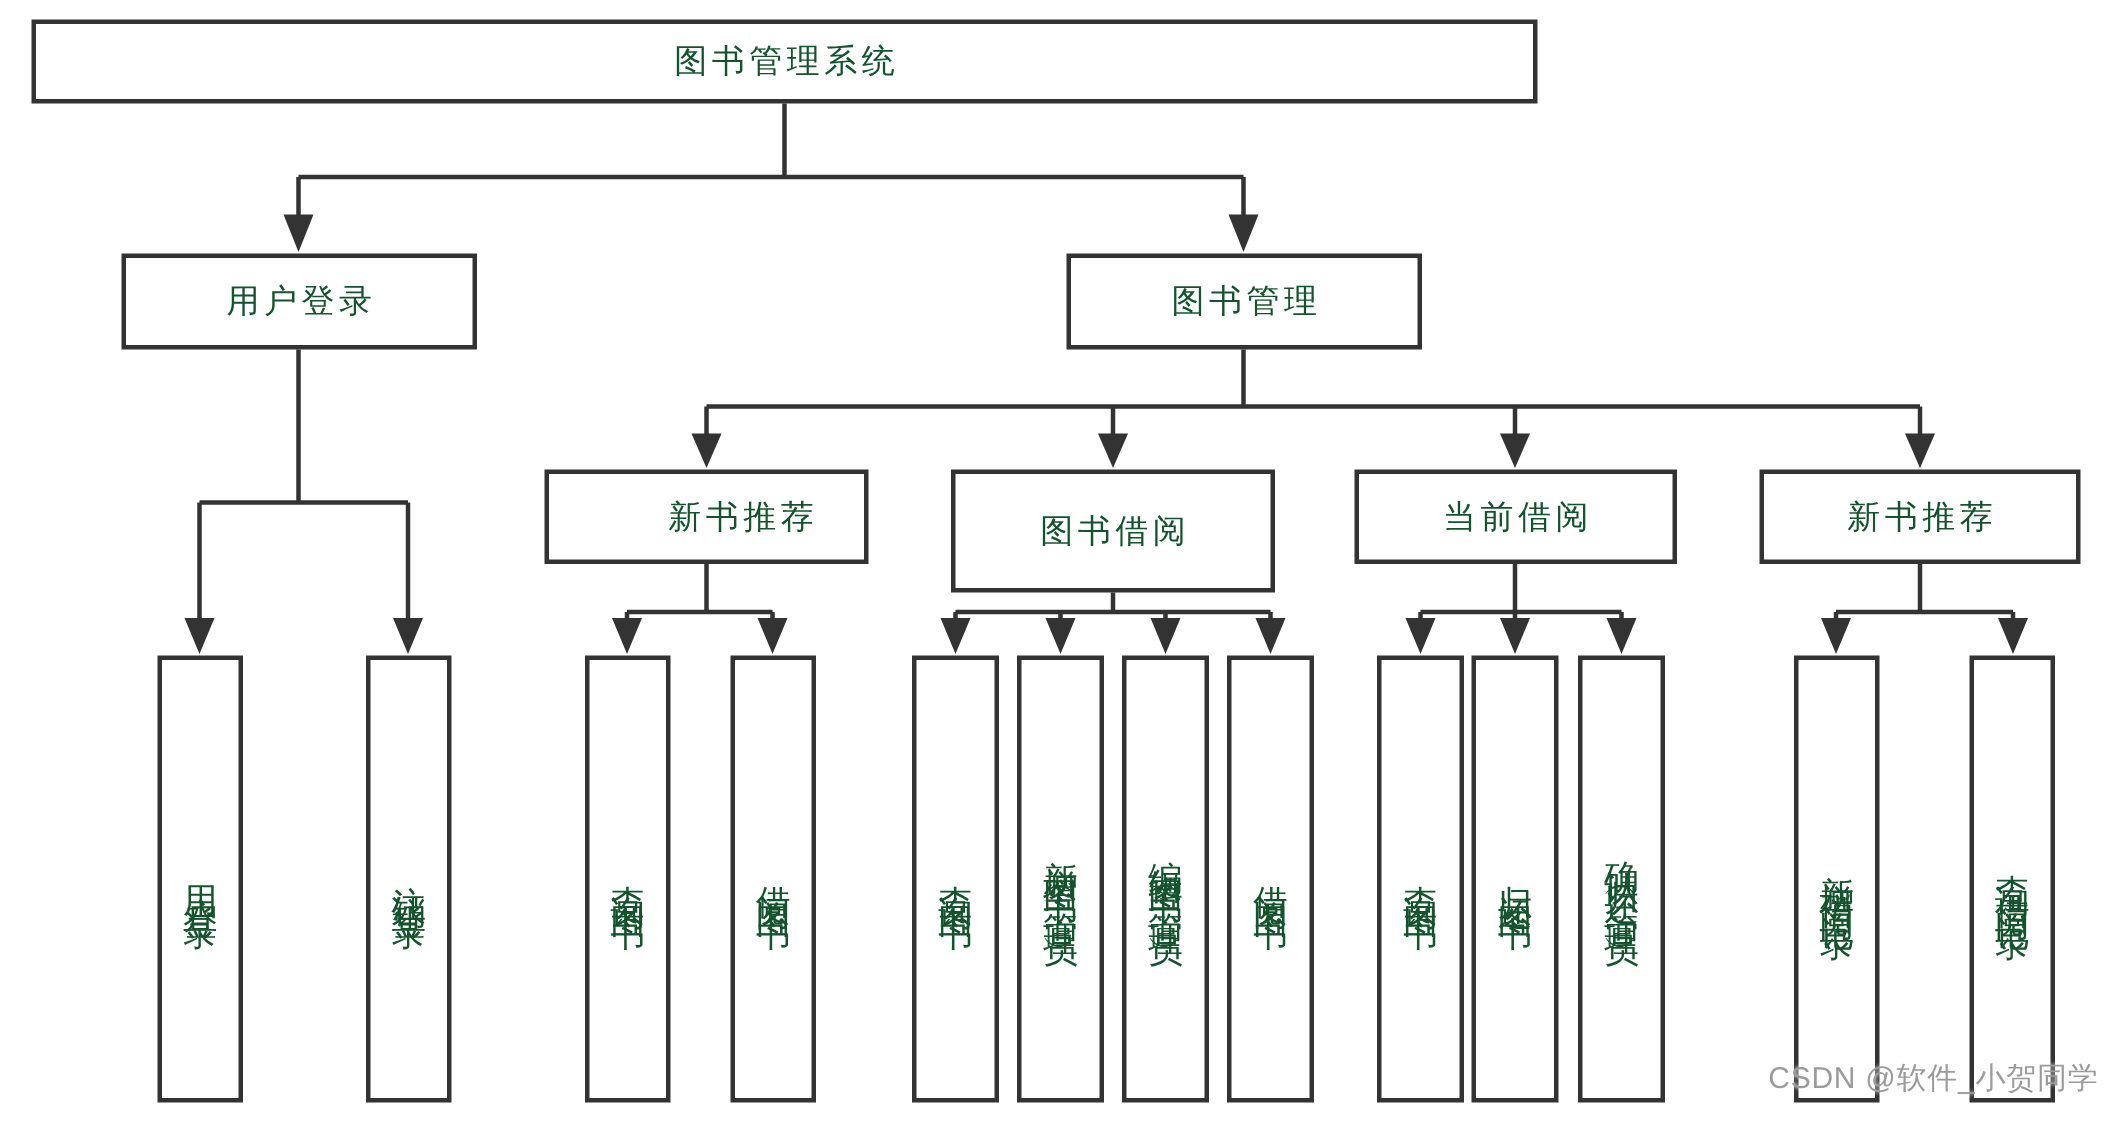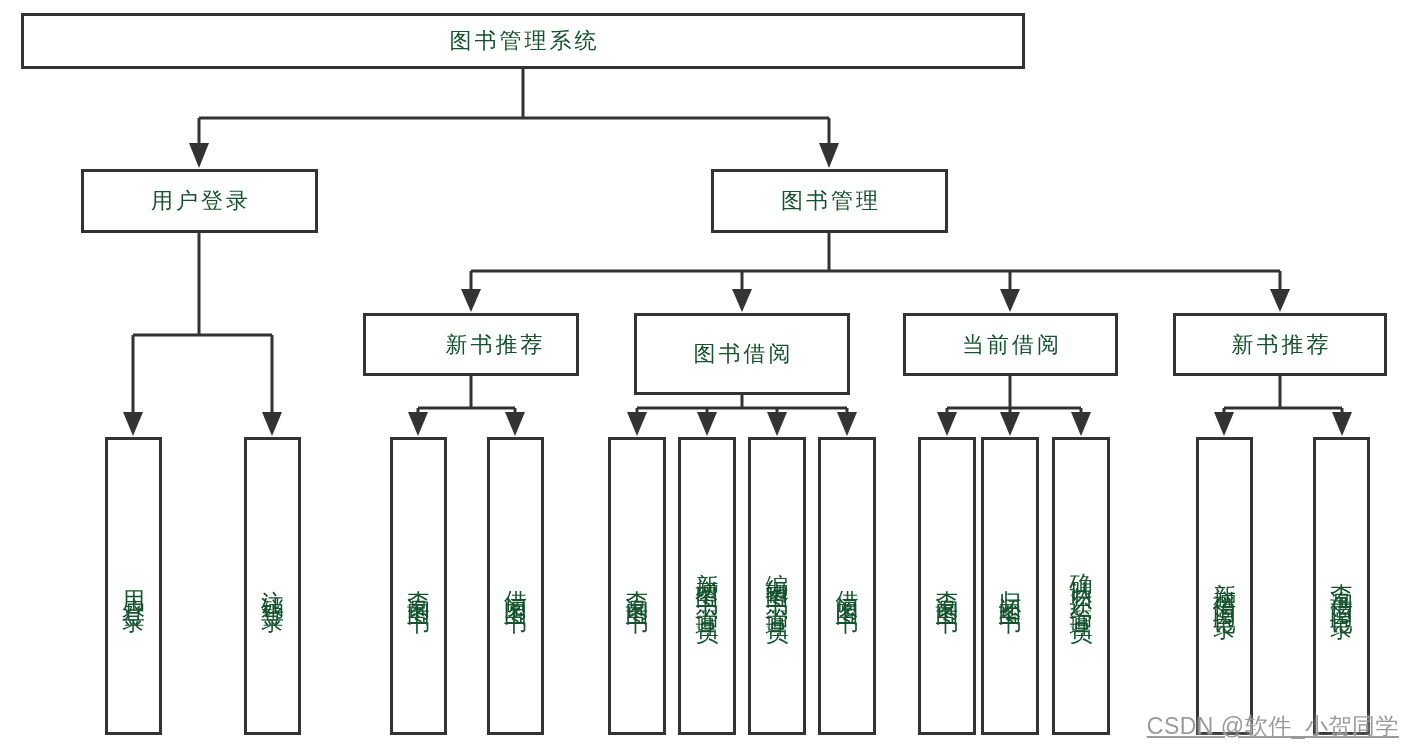--- a/index.html
+++ b/index.html
@@ -41,28 +41,27 @@
   .vnode .vlabel {
     writing-mode: vertical-rl;
     font-size: 23px;
     letter-spacing: 7px;
     line-height: 1;
     white-space: nowrap;
   }
   .watermark {
     position: absolute;
     right: 6px;
-    bottom: 5px;
-    font-size: 23px;
+    bottom: 15px;
+    font-size: 20px;
     color: #9b9b9b;
     letter-spacing: 0.5px;
     z-index: 5;
     text-shadow: 0 0 3px rgba(255,255,255,0.9);
     white-space: nowrap;
-    text-decoration: underline;
   }
 </style>
 </head>
 <body>
 
 <div class="stage">
 
   <svg class="wires" width="1405" height="747" viewBox="0 0 1405 747" fill="none">
 
     <g stroke="#333333" stroke-width="3">

